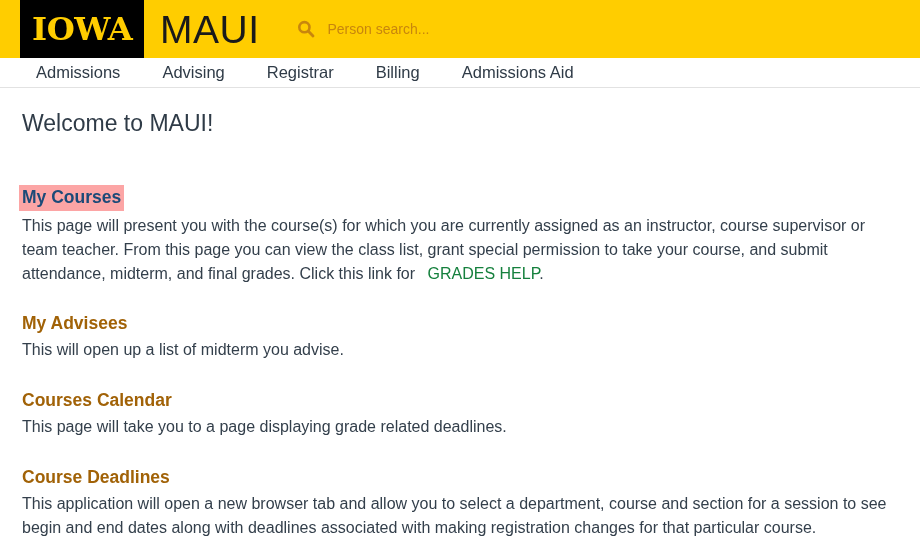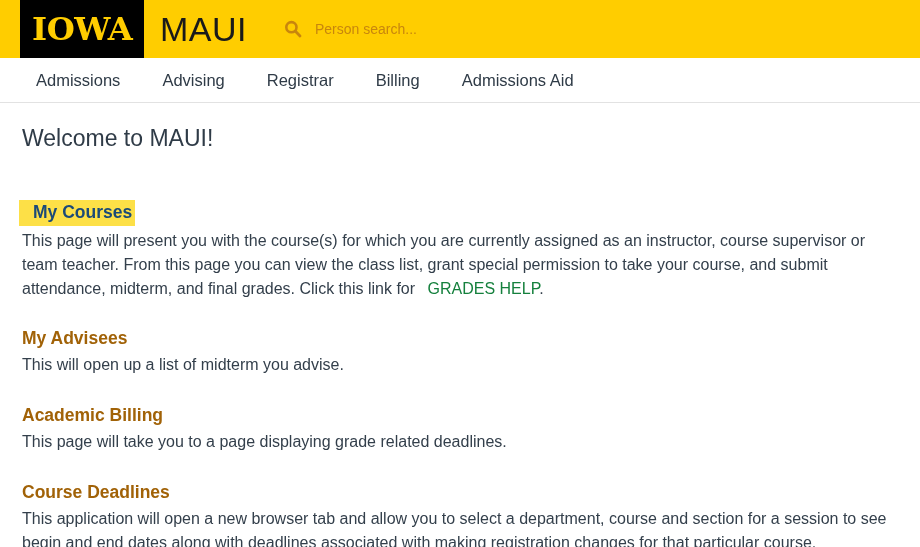--- a/index.html
+++ b/index.html
@@ -35,21 +35,21 @@
     color: #ffcd00;
     font-family: "DejaVu Serif", serif;
     font-weight: bold;
     font-size: 31px;
     letter-spacing: -0.5px;
     line-height: 1;
     transform: scaleX(1.04);
   }
   .app-title {
     margin-left: 16px;
-    font-size: 34px;
+    font-size: 39px;
     font-weight: 300;
     color: #1a1a1a;
     letter-spacing: 0.5px;
     line-height: 1;
   }
   .search-area {
     display: flex;
     align-items: center;
     margin-left: 36px;
     flex: 1;
@@ -64,21 +64,21 @@
   }
   .search-placeholder {
     margin-left: 12px;
     font-size: 14px;
     color: #c8860d;
     line-height: 1;
   }
 
   
   .navbar {
-    height: 45px;
+    height: 30px;
     background: #ffffff;
     border-bottom: 1px solid #e2e2e2;
     display: flex;
     align-items: center;
     padding-left: 36px;
     box-sizing: border-box;
   }
   .nav-item {
     font-size: 16.5px;
     color: #2f3b47;
@@ -107,23 +107,23 @@
   .section-heading {
     font-size: 17.5px;
     font-weight: bold;
     color: #a16207;
     text-decoration: none;
     display: inline-block;
     line-height: 1.25;
     cursor: pointer;
   }
   .section-heading.highlighted {
-    background: #fde047;
+    background: #fca5a5;
     color: #1b4a78;
-    padding: 2px 3px 3px 14px;
+    padding: 2px 3px 3px 3px;
     margin-left: -3px;
   }
   .section-body {
     font-size: 16px;
     color: #333f4b;
     line-height: 1.5;
     margin: 3px 0 0 0;
     max-width: 868px;
   }
   .inline-link {
@@ -172,21 +172,21 @@
     <a class="section-heading highlighted">My Courses</a>
     <p class="section-body"><span>This page will present you with the course(s) for which you are currently assigned as an instructor, course supervisor or team teacher. From this page you can view the class list, grant special permission to take your course, and submit attendance, midterm, and final grades. Click this link for </span><a class="inline-link">GRADES HELP</a><span>.</span></p>
   </div>
 
   <div class="section gap-advisees">
     <a class="section-heading">My Advisees</a>
     <p class="section-body">This will open up a list of midterm you advise.</p>
   </div>
 
   <div class="section gap-calendar">
-    <a class="section-heading">Academic Billing</a>
+    <a class="section-heading">Courses Calendar</a>
     <p class="section-body">This page will take you to a page displaying grade related deadlines.</p>
   </div>
 
   <div class="section gap-deadlines">
     <a class="section-heading">Course Deadlines</a>
     <p class="section-body">This application will open a new browser tab and allow you to select a department, course and section for a session to see begin and end dates along with deadlines associated with making registration changes for that particular course.</p>
   </div>
 
 </div>
 

